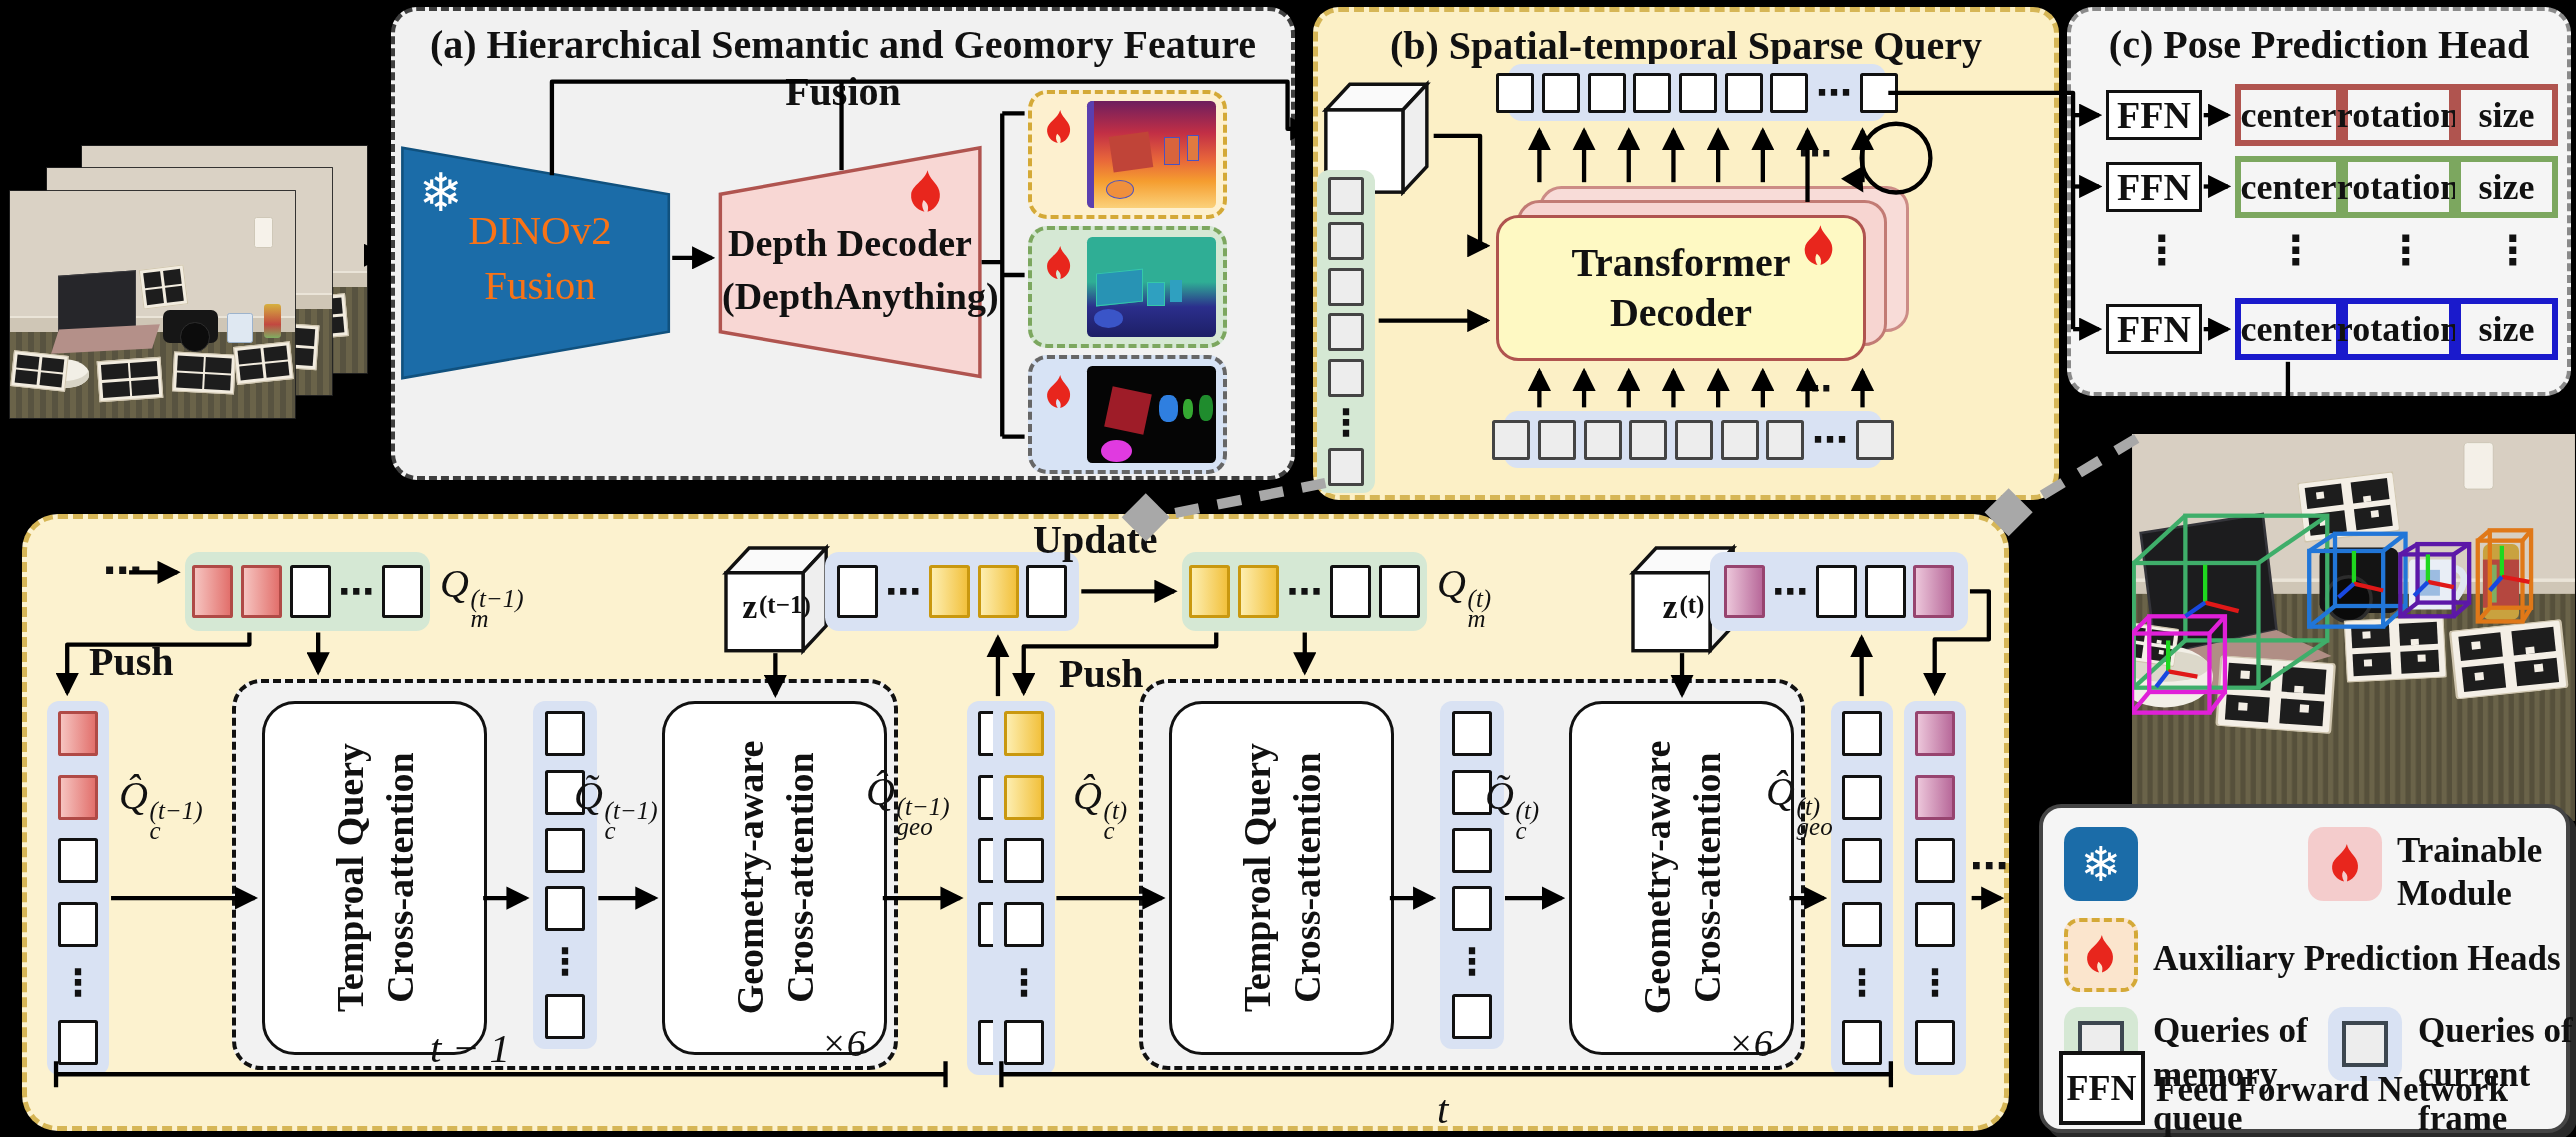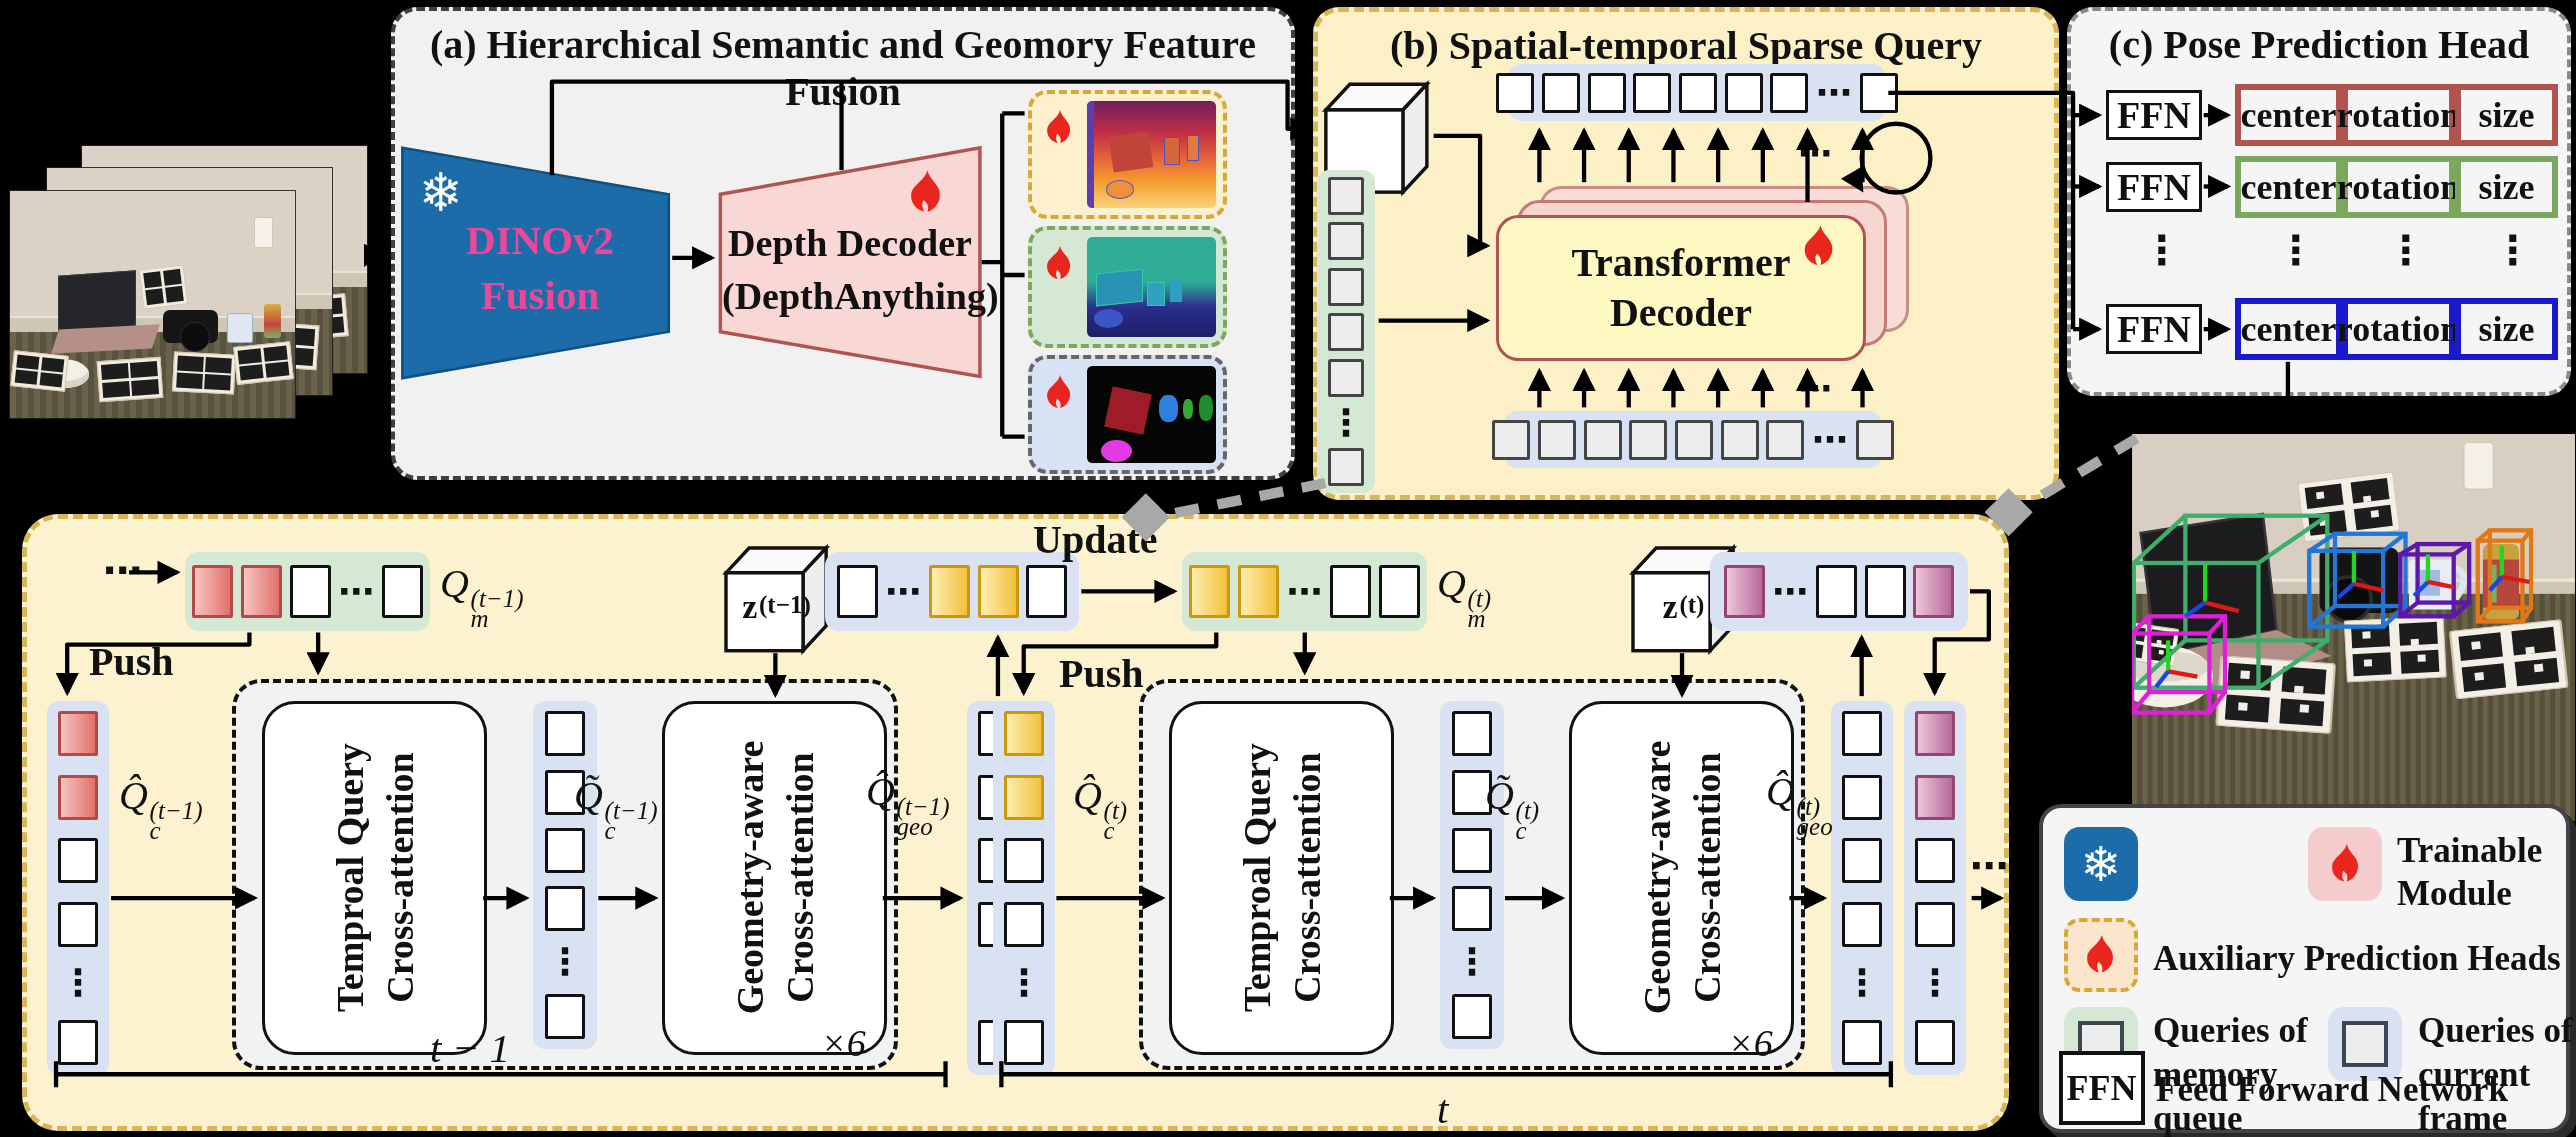--- a/index.html
+++ b/index.html
@@ -177,21 +177,21 @@
 </div>
 
 <div id="panel-a" class="panel">
   <div class="ptitle">(a) Hierarchical Semantic and Geomory Feature Fusion</div>
 </div>
 <svg class="abs" width="2576" height="1137" style="left:0;top:0;z-index:5;pointer-events:none;" viewBox="0 0 2997 1323">
   <polygon points="468,172 778,226 778,386 468,440" fill="#1b6ca8" stroke="#10517e" stroke-width="3"></polygon>
   <polygon points="838,226 1140,172 1140,438 838,386" fill="#f8d7d4" stroke="#b0544f" stroke-width="4"></polygon>
 </svg>
 <div class="abs" style="left:419px;top:162px;z-index:10;color:#fff;font-family:'DejaVu Sans',sans-serif;font-size:53px;">❄</div>
-<div class="abs center-text" style="left:411px;top:213px;width:258px;z-index:10;color:#ec4899;font-weight:700;font-size:41px;line-height:1.35;">
+<div class="abs center-text" style="left:411px;top:203px;width:258px;z-index:10;color:#f97316;font-weight:400;font-size:41px;line-height:1.35;">
   <div>DINOv2</div>
   <div>Fusion</div>
 </div>
 <svg class="flame-icon" style="left:901px;top:168px;width:50px;height:50px;z-index:10;" viewBox="0 0 58 58" width="50" height="50">
     <use href="#flame"></use>
   </svg>
 <div class="abs center-text" style="left:722px;top:217px;width:256px;z-index:10;font-weight:700;font-size:38px;line-height:1.4;">
   <div>Depth Decoder</div>
   <div>(DepthAnything)</div>
 </div>

